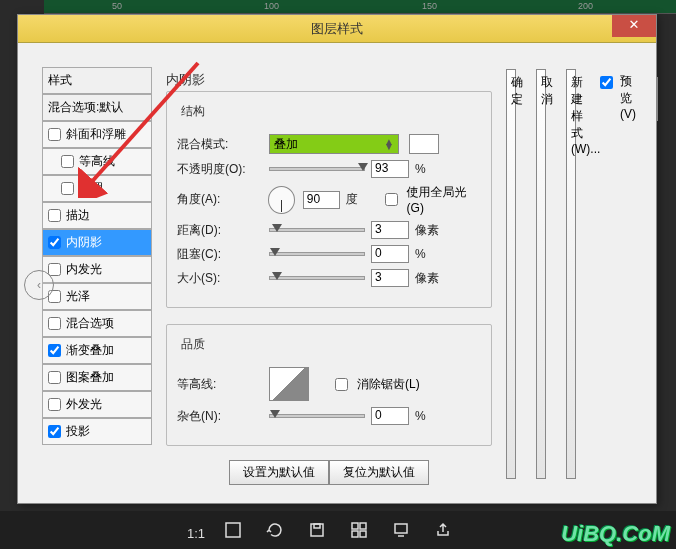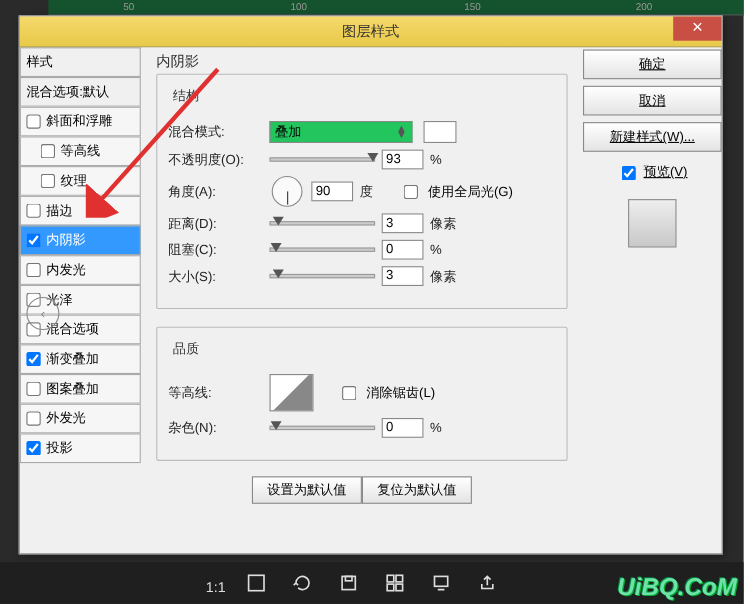--- a/index.html
+++ b/index.html
@@ -36,21 +36,21 @@
   .close-btn {
     position: absolute; right: 0; top: 0;
     width: 44px; height: 22px;
     background: #c94f44;
     color: #fff; text-align: center; line-height: 20px;
     font-size: 13px;
   }
   .body {
     display: flex;
     height: calc(100% - 28px);
-    padding: 0;
+    padding: 24px;
     gap: 4px;
     border-radius: 14px;
   }
   .styles-panel {
     width: 110px;
     display: flex; flex-direction: column;
     gap: 0;
   }
   .styles-header, .style-item, .blend-opts {
     border: 1px solid #aaa;
@@ -87,21 +87,21 @@
   }
   .row {
     display: flex; align-items: center;
     margin: 6px 0;
     gap: 6px;
   }
   .row-label {
     width: 86px; color: #222; font-size: 12px;
   }
   .select {
-    border: 1px solid #888; background: #22c55e;
+    border: 1px solid #888; background: #84cc16;
     height: 20px; width: 130px;
     display: flex; align-items: center; justify-content: space-between;
     padding: 0 4px;
     font-size: 12px;
   }
   .select .arrows { font-size: 10px; color: #555; display: flex; flex-direction: column; line-height: 5px; }
   .color-swatch { width: 30px; height: 20px; border: 1px solid #888; background: #fff; margin-left: 4px; }
   .slider {
     height: 4px; background: #ccc; border: 1px solid #999;
     position: relative; flex: 0 0 96px;
@@ -136,24 +136,23 @@
     border: 1px solid #888;
     background: linear-gradient(135deg, #fff 0 49%, #888 50% 100%);
   }
   .btn-row { display: flex; justify-content: center; margin-top: 14px; }
   .button {
     border: 1px solid #888; background: linear-gradient(#fff,#e4e4e4);
     padding: 3px 12px; font-size: 12px; min-width: 100px; text-align: center;
   }
   .right-panel {
     width: 126px;
-    display: flex; flex-direction: column;
-    gap: 6px;
+    display: flex; flex-direction: row;
+    gap: 20px;
     padding-top: 2px;
-    text-decoration: underline;
   }
   .right-panel .button { min-width: 0; width: 100%; padding: 4px 4px; }
   .preview-check { display: flex; justify-content: center; gap: 4px; margin-top: 4px; font-size: 12px; }
   .preview-box {
     width: 44px; height: 44px; border: 1px solid #888;
     background: linear-gradient(#eee,#c8c8c8);
     margin: 8px auto 0;
   }
   .arrow-annot {
     position: absolute;

